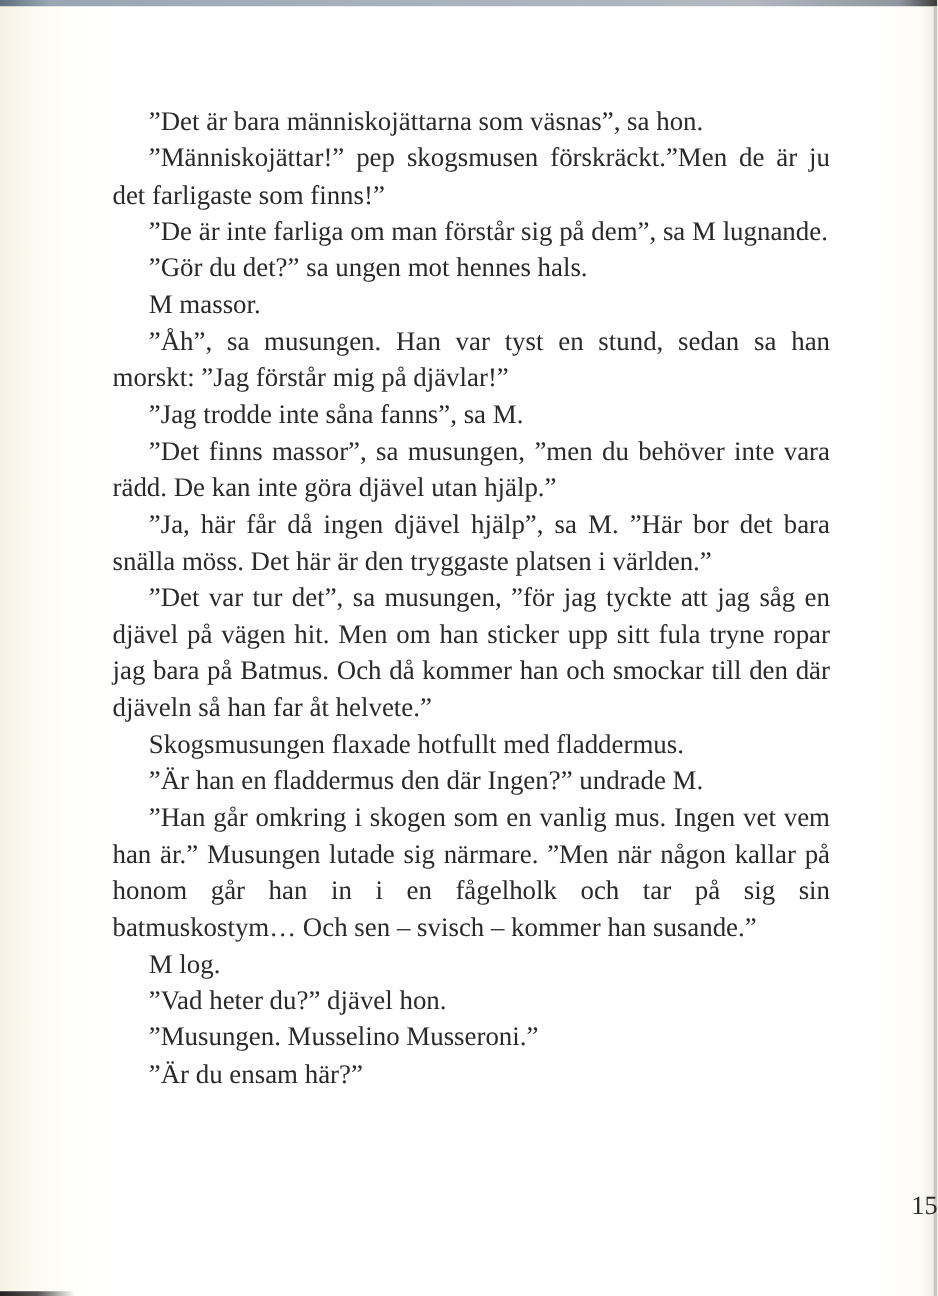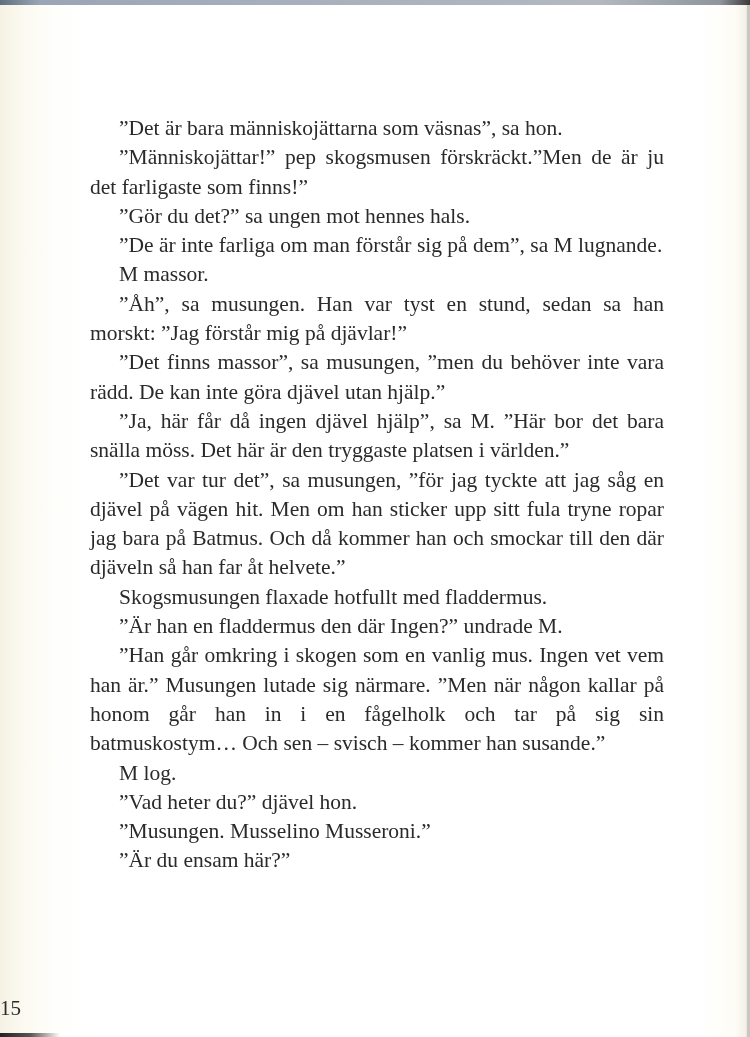--- a/index.html
+++ b/index.html
@@ -38,54 +38,54 @@
     .text-block {
       position: absolute;
       left: 90px;
       top: 83px;
       width: 574px;
       font-family: "Liberation Serif", "DejaVu Serif", serif;
       font-size: 21.5px;
       line-height: 29.3px;
       color: #2a2a2a;
       text-align: justify;
-      margin-top: 31px;
     }
     .para {
       margin: 0;
       text-indent: 29px;
       text-align: justify;
       text-align-last: left;
     }
     .page-number {
       position: absolute;
       left: 0;
       width: 750px;
-      top: 996px;
-      text-align: left;
+      top: 952px;
+      text-align: right;
       font-family: "Liberation Serif", "DejaVu Serif", serif;
       font-size: 21px;
       color: #2a2a2a;
     }
   </style>
 </head>
 <body>
 
 <div class="page">
   <div class="top-edge"></div>
   <div class="right-edge"></div>
   <div class="bottom-shadow"></div>
 
   <div class="text-block">
     <p class="para">”Det är bara människojättarna som väsnas”, sa hon.</p>
     <p class="para">”Människojättar!” pep skogsmusen förskräckt.”Men de är ju det farligaste som finns!”</p>
+    <p class="para">”De är inte farliga om man förstår sig på dem”, sa M lugnande.</p>
     <p class="para">”Gör du det?” sa ungen mot hennes hals.</p>
-    <p class="para">”De är inte farliga om man förstår sig på dem”, sa M lugnande.</p>
     <p class="para">M massor.</p>
     <p class="para">”Åh”, sa musungen. Han var tyst en stund, sedan sa han morskt: ”Jag förstår mig på djävlar!”</p>
+    <p class="para">”Jag trodde inte såna fanns”, sa M.</p>
     <p class="para">”Det finns massor”, sa musungen, ”men du behöver inte vara rädd. De kan inte göra djävel utan hjälp.”</p>
     <p class="para">”Ja, här får då ingen djävel hjälp”, sa M. ”Här bor det bara snälla möss. Det här är den tryggaste platsen i världen.”</p>
     <p class="para">”Det var tur det”, sa musungen, ”för jag tyckte att jag såg en djävel på vägen hit. Men om han sticker upp sitt fula tryne ropar jag bara på Batmus. Och då kommer han och smockar till den där djäveln så han far åt helvete.”</p>
     <p class="para">Skogsmusungen flaxade hotfullt med fladdermus.</p>
     <p class="para">”Är han en fladdermus den där Ingen?” undrade M.</p>
     <p class="para">”Han går omkring i skogen som en vanlig mus. Ingen vet vem han är.” Musungen lutade sig närmare. ”Men när någon kallar på honom går han in i en fågelholk och tar på sig sin batmuskostym… Och sen – svisch – kommer han susande.”</p>
     <p class="para">M log.</p>
     <p class="para">”Vad heter du?” djävel hon.</p>
     <p class="para">”Musungen. Musselino Musseroni.”</p>
     <p class="para">”Är du ensam här?”</p>

